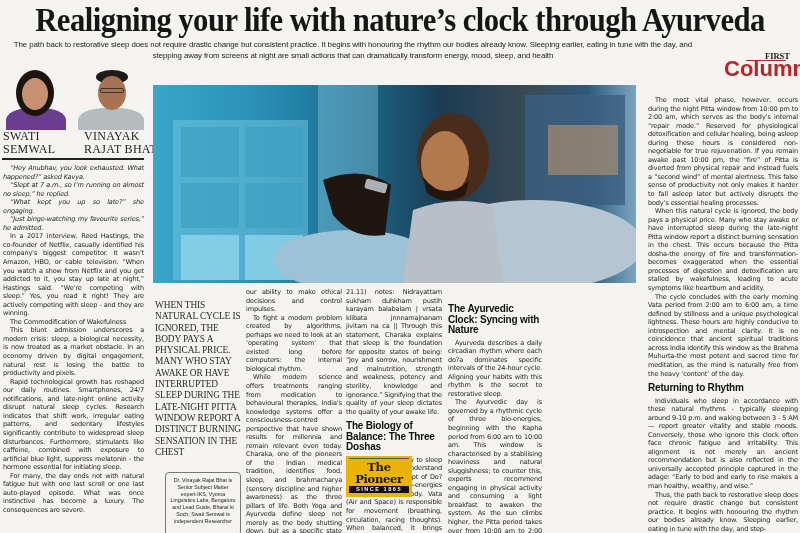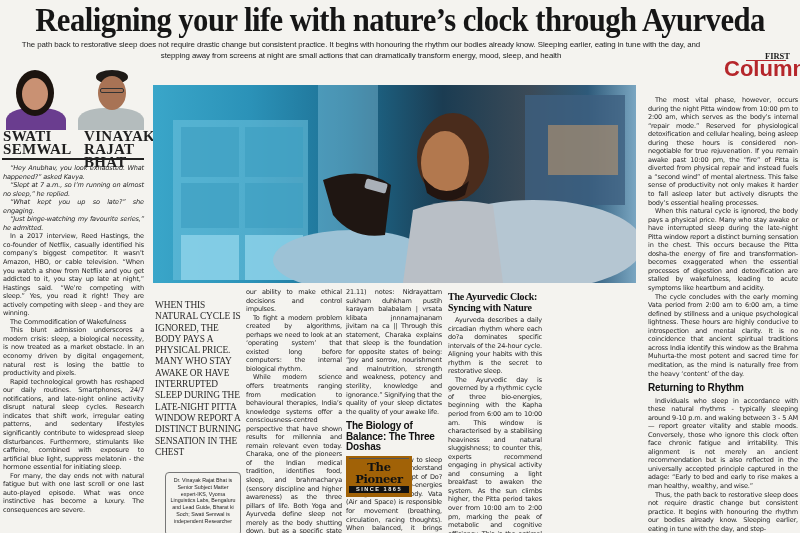--- a/index.html
+++ b/index.html
@@ -2,34 +2,34 @@
 <html><head>
 <meta charset="utf-8">
 <style>
   * { box-sizing: border-box; margin: 0; padding: 0; }
   html, body { width: 800px; height: 533px; overflow: hidden; background: #f4f3ef; }
   body { position: relative; font-family: "Liberation Serif", serif; color: #1d1d1d; }
 
   .headline { position: absolute; left: 0; top: 2px; width: 800px; text-align: center;
     font-family: "Liberation Serif", serif; font-weight: bold; font-size: 33px; letter-spacing: -0.6px;
     transform: scaleX(0.93); transform-origin: center top; white-space: nowrap; color: #161616; }
-  .standfirst { position: absolute; left: 8px; top: 40px; width: 706px; text-align: center;
+  .standfirst { position: absolute; left: 0; top: 40px; width: 706px; text-align: center;
     font-family: "Liberation Sans", sans-serif; font-size: 7.9px; line-height: 10.5px; color: #222; letter-spacing: -0.1px; }
 
   .first-column { position: absolute; left: 724px; top: 52px; width: 66px; text-align: right; }
   .fc-first { font-family: "Liberation Serif", serif; font-weight: bold; font-size: 8.5px; color: #1a1a1a; padding-left: 14px; line-height: 9px; }
   .fc-column { font-family: Liberation Sans, sans-serif; font-weight: bold; font-size: 22px; color: #b5262b; line-height: 15px; }
   .fc-rule { position: absolute; left: 22px; top: 8px; width: 40px; height: 1px; background: #b5262b; }
 
   .author { position: absolute; top: 70px; width: 70px; height: 60px; overflow: hidden; }
   .author .bg { position: absolute; inset: 0; background: #f4f3ef; }
   .head { position: absolute; border-radius: 50%; }
   .body-shape { position: absolute; border-radius: 40% 40% 0 0; }
-  .author-name { position: absolute; top: 130px; font-family: "Liberation Serif", serif; font-weight: bold;
-    font-size: 15px; line-height: 13px; color: #1f1f1f; letter-spacing: 0.3px; }
+  .author-name { position: absolute; top: 130px; font-family: "Liberation Serif", serif; font-weight: normal;
+    font-size: 12px; line-height: 13px; color: #1f1f1f; letter-spacing: 0.3px; }
   .byline-rule { position: absolute; left: 2px; top: 158px; width: 142px; height: 2px; background: #222; }
 
   .col { position: absolute; font-family: "DejaVu Sans", sans-serif; font-size: 6.55px; line-height: 8.55px;
     text-align: justify; color: #262626; letter-spacing: -0.15px; }
   .col p { text-indent: 7px; }
   .col p.noi { text-indent: 0; }
   .col p.quote { font-style: italic; }
   .col .sub { font-family: "Liberation Sans", sans-serif; font-weight: bold; font-size: 10px; line-height: 10.5px;
     text-align: left; color: #111; margin: 5px 0 3px; text-indent: 0; letter-spacing: -0.2px; }
 
@@ -131,28 +131,28 @@
 
 </div>
 
 <div class="col" style="left:346px; top:288px; width:96px;">
   <p class="noi">21.11) notes: Nidrayattam sukham duhkham pustih karayam balabalam | vrsata klibata jnnnamajnanam jivitam na ca || Through this statement, Charaka explains that sleep is the foundation for opposite states of being: “Joy and sorrow, nourishment and malnutrition, strength and weakness, potency and sterility, knowledge and ignorance.” Signifying that the quality of your sleep dictates the quality of your awake life.</p>
   <div class="sub">The Biology of Balance: The Three Doshas</div>
   <p>To understand how to sleep better, one must understand the Ayurvedic concept of Do?as-the three vital bio-energies that govern the body. Vata (Air and Space) is responsible for movement (breathing, circulation, racing thoughts). When balanced, it brings creativity; when imbalanced, it leads to anxiety and insomnia. Pitta (Fire and Water) governs metabolism and intellect. Balanced Pitta promotes clarity; imbalance leads to irritability, burnout, and sleep disturbance through excess dreams. Kapha (Earth and Water) provides structure and stability.</p>
 
 </div>
 
-<div class="pioneer" style="background:#a16207; padding:2px 3px 4px;">
+<div class="pioneer" style="background:#eab308; padding:2px 3px 4px;">
   <div class="pioneer-rule"></div>
   <div class="pioneer-name">The Pioneer</div>
   <div class="pioneer-since">SINCE 1865</div>
 </div>
 
 <div class="col" style="left:448px; top:288px; width:94px;">
-  <div class="sub" style="margin-top:4px;font-family:Liberation Serif, serif;">The Ayurvedic Clock: Syncing with Nature</div>
+  <div class="sub" style="margin-top:16px;">The Ayurvedic Clock: Syncing with Nature</div>
   <p>Ayurveda describes a daily circadian rhythm where each do?a dominates specific intervals of the 24-hour cycle. Aligning your habits with this rhythm is the secret to restorative sleep.</p>
   <p>The Ayurvedic day is governed by a rhythmic cycle of three bio-energies, beginning with the Kapha period from 6:00 am to 10:00 am. This window is characterised by a stabilising heaviness and natural sluggishness; to counter this, experts recommend engaging in physical activity and consuming a light breakfast to awaken the system. As the sun climbs higher, the Pitta period takes over from 10:00 am to 2:00 pm, marking the peak of metabolic and cognitive efficiency. This is the optimal time for both your most demanding professional tasks and your heaviest meal of the day, as the body’s ‘digestive fire’ is at its strongest.</p>
 
 </div>
 
 <div class="col" style="left:648px; top:96px; width:150px;">
   <p>The most vital phase, however, occurs during the night Pitta window from 10:00 pm to 2:00 am, which serves as the body’s internal “repair mode.” Reserved for physiological detoxification and cellular healing, being asleep during these hours is considered non-negotiable for true rejuvenation. If you remain awake past 10:00 pm, the “fire” of Pitta is diverted from physical repair and instead fuels a “second wind” of mental alertness. This false sense of productivity not only makes it harder to fall asleep later but actively disrupts the body’s essential healing processes.</p>
   <p>When this natural cycle is ignored, the body pays a physical price. Many who stay awake or have interrupted sleep during the late-night Pitta window report a distinct burning sensation in the chest. This occurs because the Pitta dosha-the energy of fire and transformation-becomes exaggerated when the essential processes of digestion and detoxification are stalled by wakefulness, leading to acute symptoms like heartburn and acidity.</p>
   <p>The cycle concludes with the early morning Vata period from 2:00 am to 6:00 am, a time defined by stillness and a unique psychological lightness. These hours are highly conducive to introspection and mental clarity. It is no coincidence that ancient spiritual traditions across India identify this window as the Brahma Muhurta-the most potent and sacred time for meditation, as the mind is naturally free from the heavy ‘content’ of the day.</p>
   <div class="sub">Returning to Rhythm</div>

